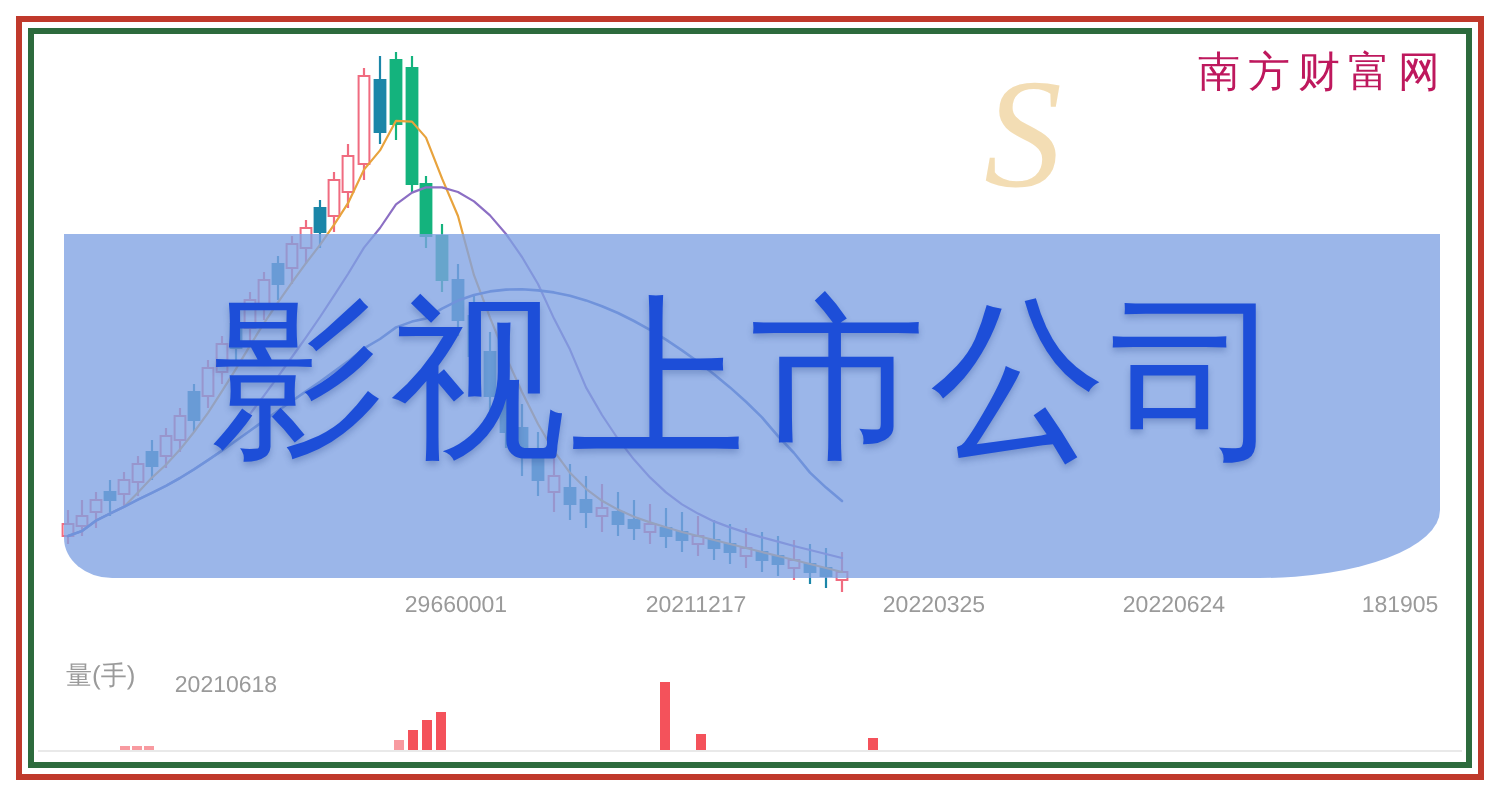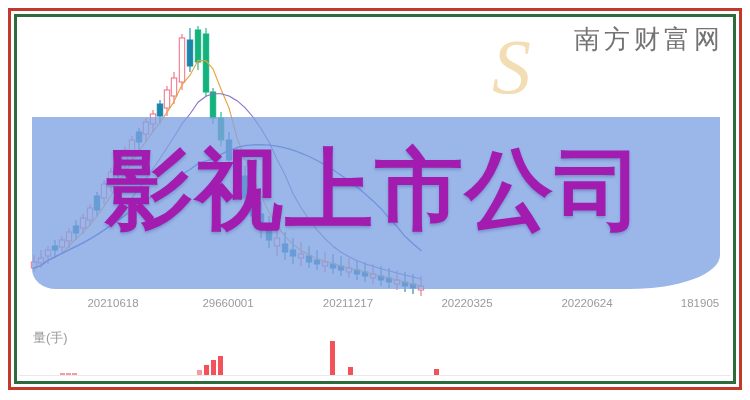--- a/index.html
+++ b/index.html
@@ -59,25 +59,25 @@
   }
 
   
   .headline {
     position: absolute;
     left: 0;
     top: 142px;
     width: 750px;
     text-align: center;
     font-family: "DejaVu Sans", "Liberation Sans", sans-serif;
-    font-weight: bold;
+    font-weight: normal;
     font-size: 88px;
     line-height: 96px;
     letter-spacing: 2px;
-    color: #a21caf;
+    color: #1d4ed8;
     white-space: nowrap;
     text-shadow: 0 2px 3px rgba(40,70,140,0.30);
     pointer-events: none;
     user-select: none;
   }
 
   
   .xaxis {
     position: absolute;
     left: 19px;
@@ -134,24 +134,24 @@
     width: 234px;
     height: 74px;
     pointer-events: none;
     user-select: none;
   }
   .wm-cn {
     position: absolute;
     right: 2px;
     top: 0px;
     font-family: "DejaVu Sans", "Liberation Sans", sans-serif;
-    font-size: 26px;
+    font-size: 21px;
     font-weight: 500;
     letter-spacing: 4px;
-    color: #737373;
+    color: #be185d;
     white-space: nowrap;
   }
   .wm-en {
     position: absolute;
     right: 0px;
     top: 30px;
     font-family: "Liberation Serif", "DejaVu Serif", serif;
     font-style: italic;
     font-size: 31px;
     letter-spacing: 0.5px;
@@ -285,21 +285,21 @@
         <polyline points="15.0,249.0 22.0,246.5 29.0,241.3 36.0,237.8 43.0,234.4 50.0,230.8 57.0,227.4 64.0,223.9 71.0,220.0 78.0,215.7 85.0,211.1 92.0,206.3 99.0,197.4 106.0,188.0 113.0,178.8 120.0,169.3 127.0,159.5 134.0,149.7 141.0,139.5 148.0,128.8 155.0,118.0 163.0,104.8 171.0,95.0 179.0,83.2 187.0,77.3 194.0,74.7 202.0,74.7 210.0,77.0 218.0,81.7 226.0,88.7 234.0,98.0 242.0,109.5 250.0,123.0 258.0,140.3 266.0,155.8 274.0,174.7 282.0,188.5 290.0,200.5 298.0,210.8 306.0,219.7 314.0,227.2 322.0,233.2 330.0,237.8 338.0,241.7 346.0,244.7 354.0,247.3 362.0,249.7 370.0,251.8 378.0,254.0 386.0,256.0 394.0,258.0 402.0,260.0" fill="none" stroke="#8c6fc4" stroke-width="1.1" stroke-linejoin="round" stroke-linecap="round"></polyline>
         <polyline points="15.0,249.0 22.0,246.5 29.0,241.3 36.0,237.8 43.0,234.4 50.0,230.8 57.0,227.4 64.0,223.9 71.0,220.0 78.0,215.7 85.0,211.1 92.0,206.3 99.0,201.4 106.0,196.4 113.0,191.3 120.0,186.4 127.0,181.5 134.0,176.7 141.0,171.9 148.0,166.8 155.0,161.7 163.0,155.2 171.0,150.5 179.0,144.7 187.0,141.8 194.0,140.2 202.0,135.3 210.0,131.3 218.0,128.5 226.0,126.7 234.0,125.8 242.0,125.6 250.0,126.2 258.0,127.2 266.0,128.9 274.0,131.2 282.0,134.1 290.0,137.5 298.0,141.5 306.0,145.9 314.0,150.8 322.0,156.2 330.0,161.9 338.0,168.1 346.0,174.7 354.0,181.9 362.0,189.7 370.0,199.1 378.0,207.5 386.0,217.3 394.0,224.8 402.0,231.5" fill="none" stroke="#3b5fc0" stroke-width="1.3" stroke-linejoin="round" stroke-linecap="round"></polyline>
       </svg>
   </div>
 
   <div class="hl-band"></div>
 
   <div class="headline">影视上市公司</div>
 
   <div class="xaxis" id="xaxis">
-      <div class="xtick" style="left: 94px;">20210618</div>
+      <div class="xtick" style="left: 94px; margin-top: 40px;">20210618</div>
       <div class="xtick" style="left: 209px;">29660001</div>
       <div class="xtick" style="left: 329px;">20211217</div>
       <div class="xtick" style="left: 448px;">20220325</div>
       <div class="xtick" style="left: 568px;">20220624</div>
       <div class="xtick" style="left: 681px;">181905</div>
     </div>
 
   <div class="vol-pane">
     <div class="vol-label">量(手)</div>
     <div class="vol-baseline"></div>

